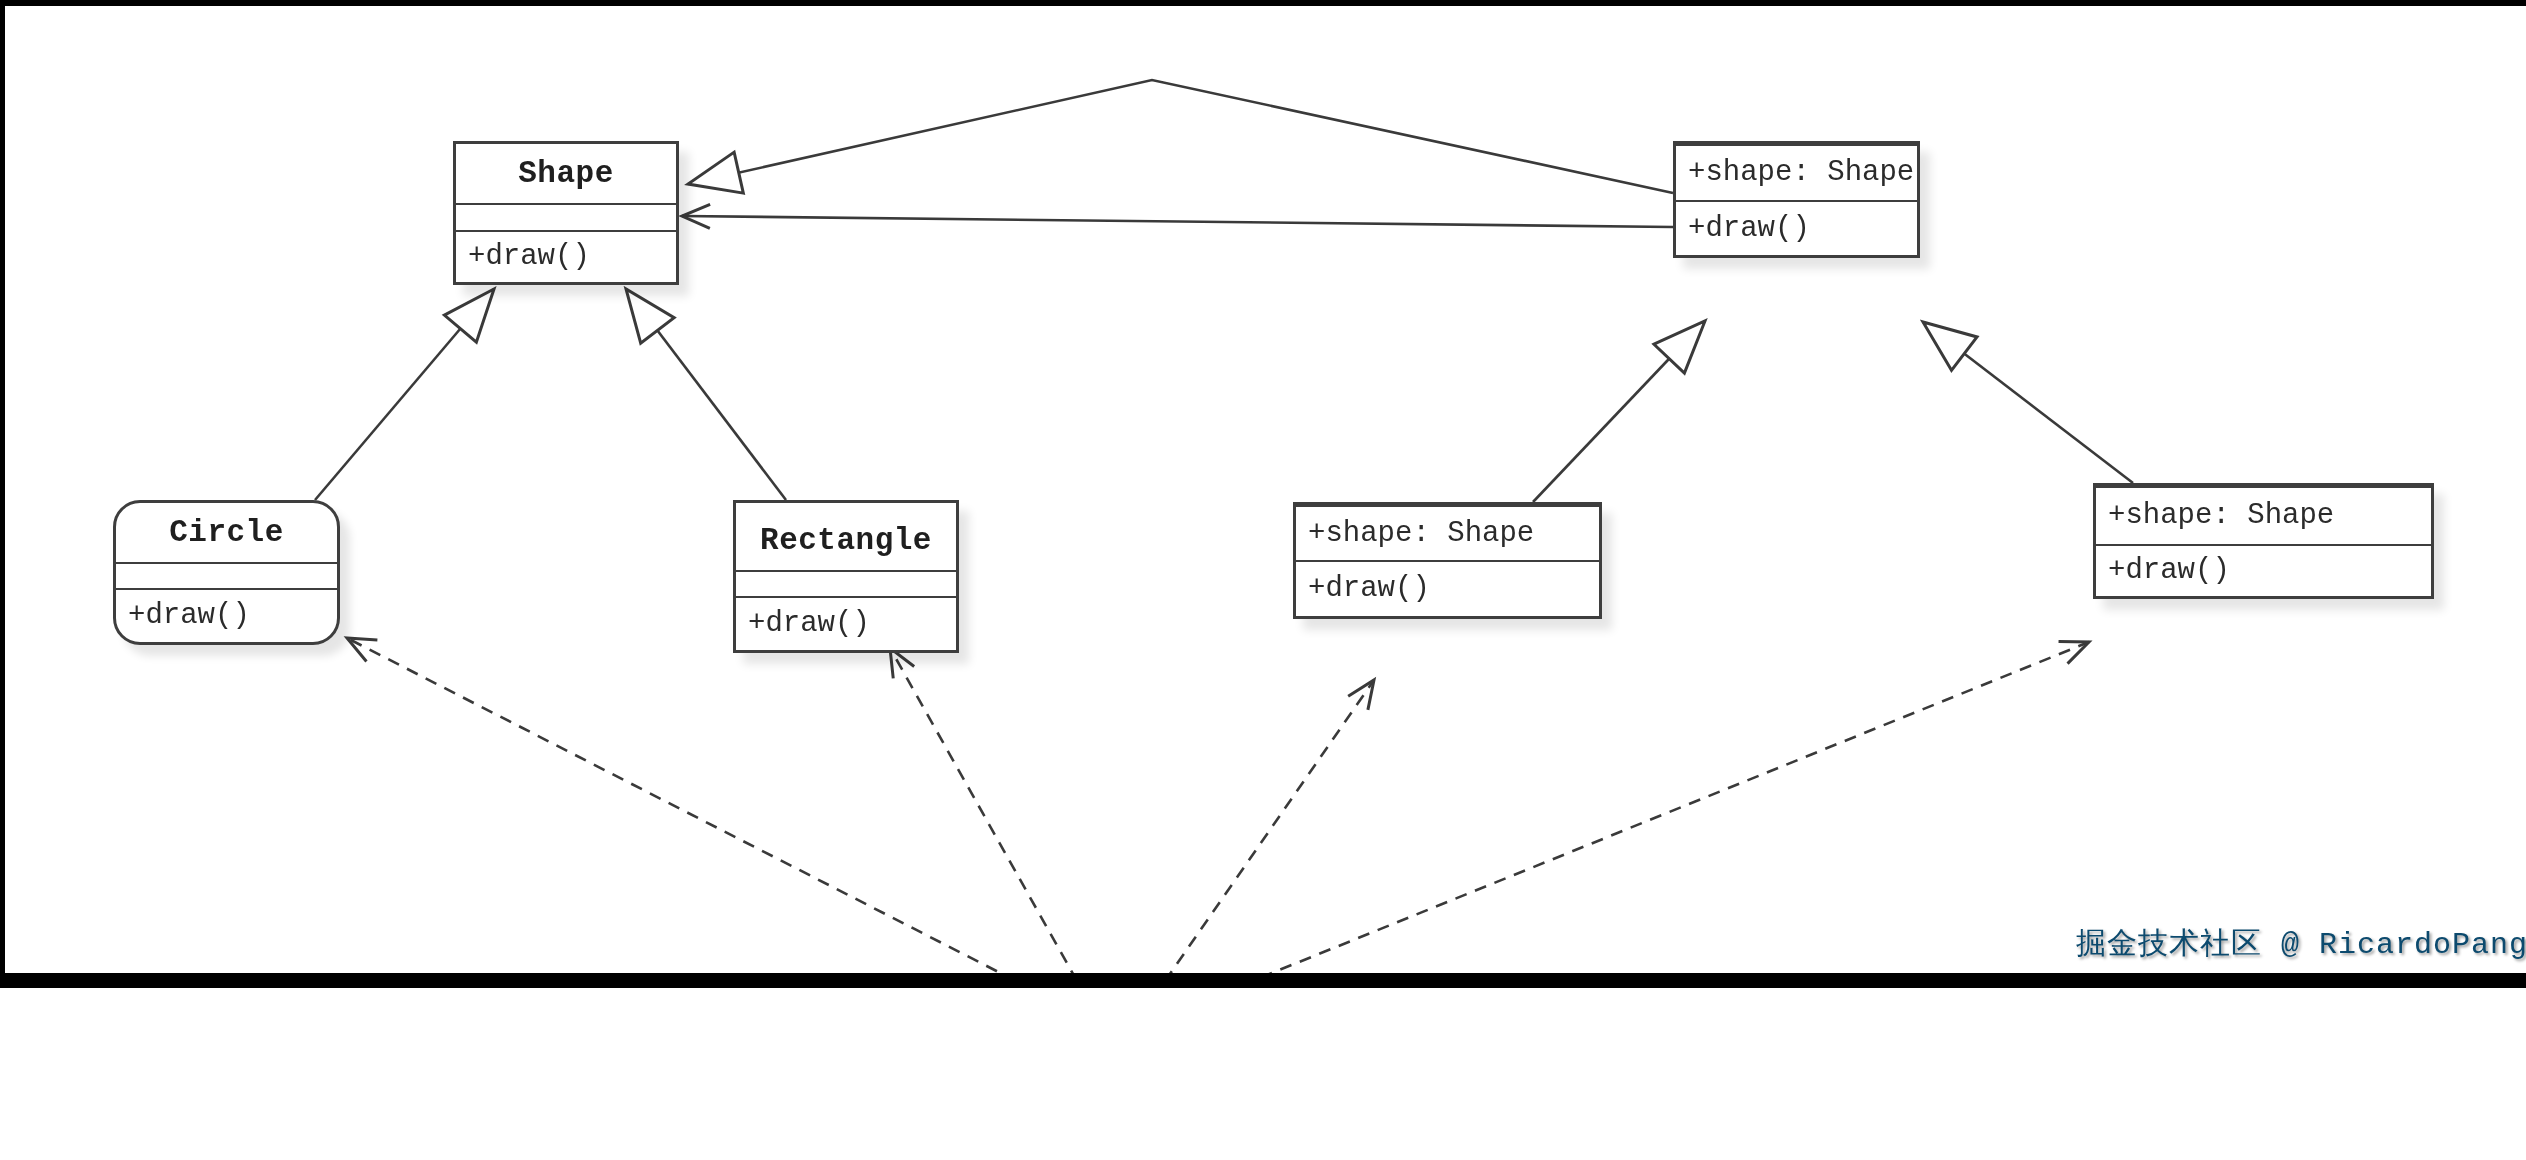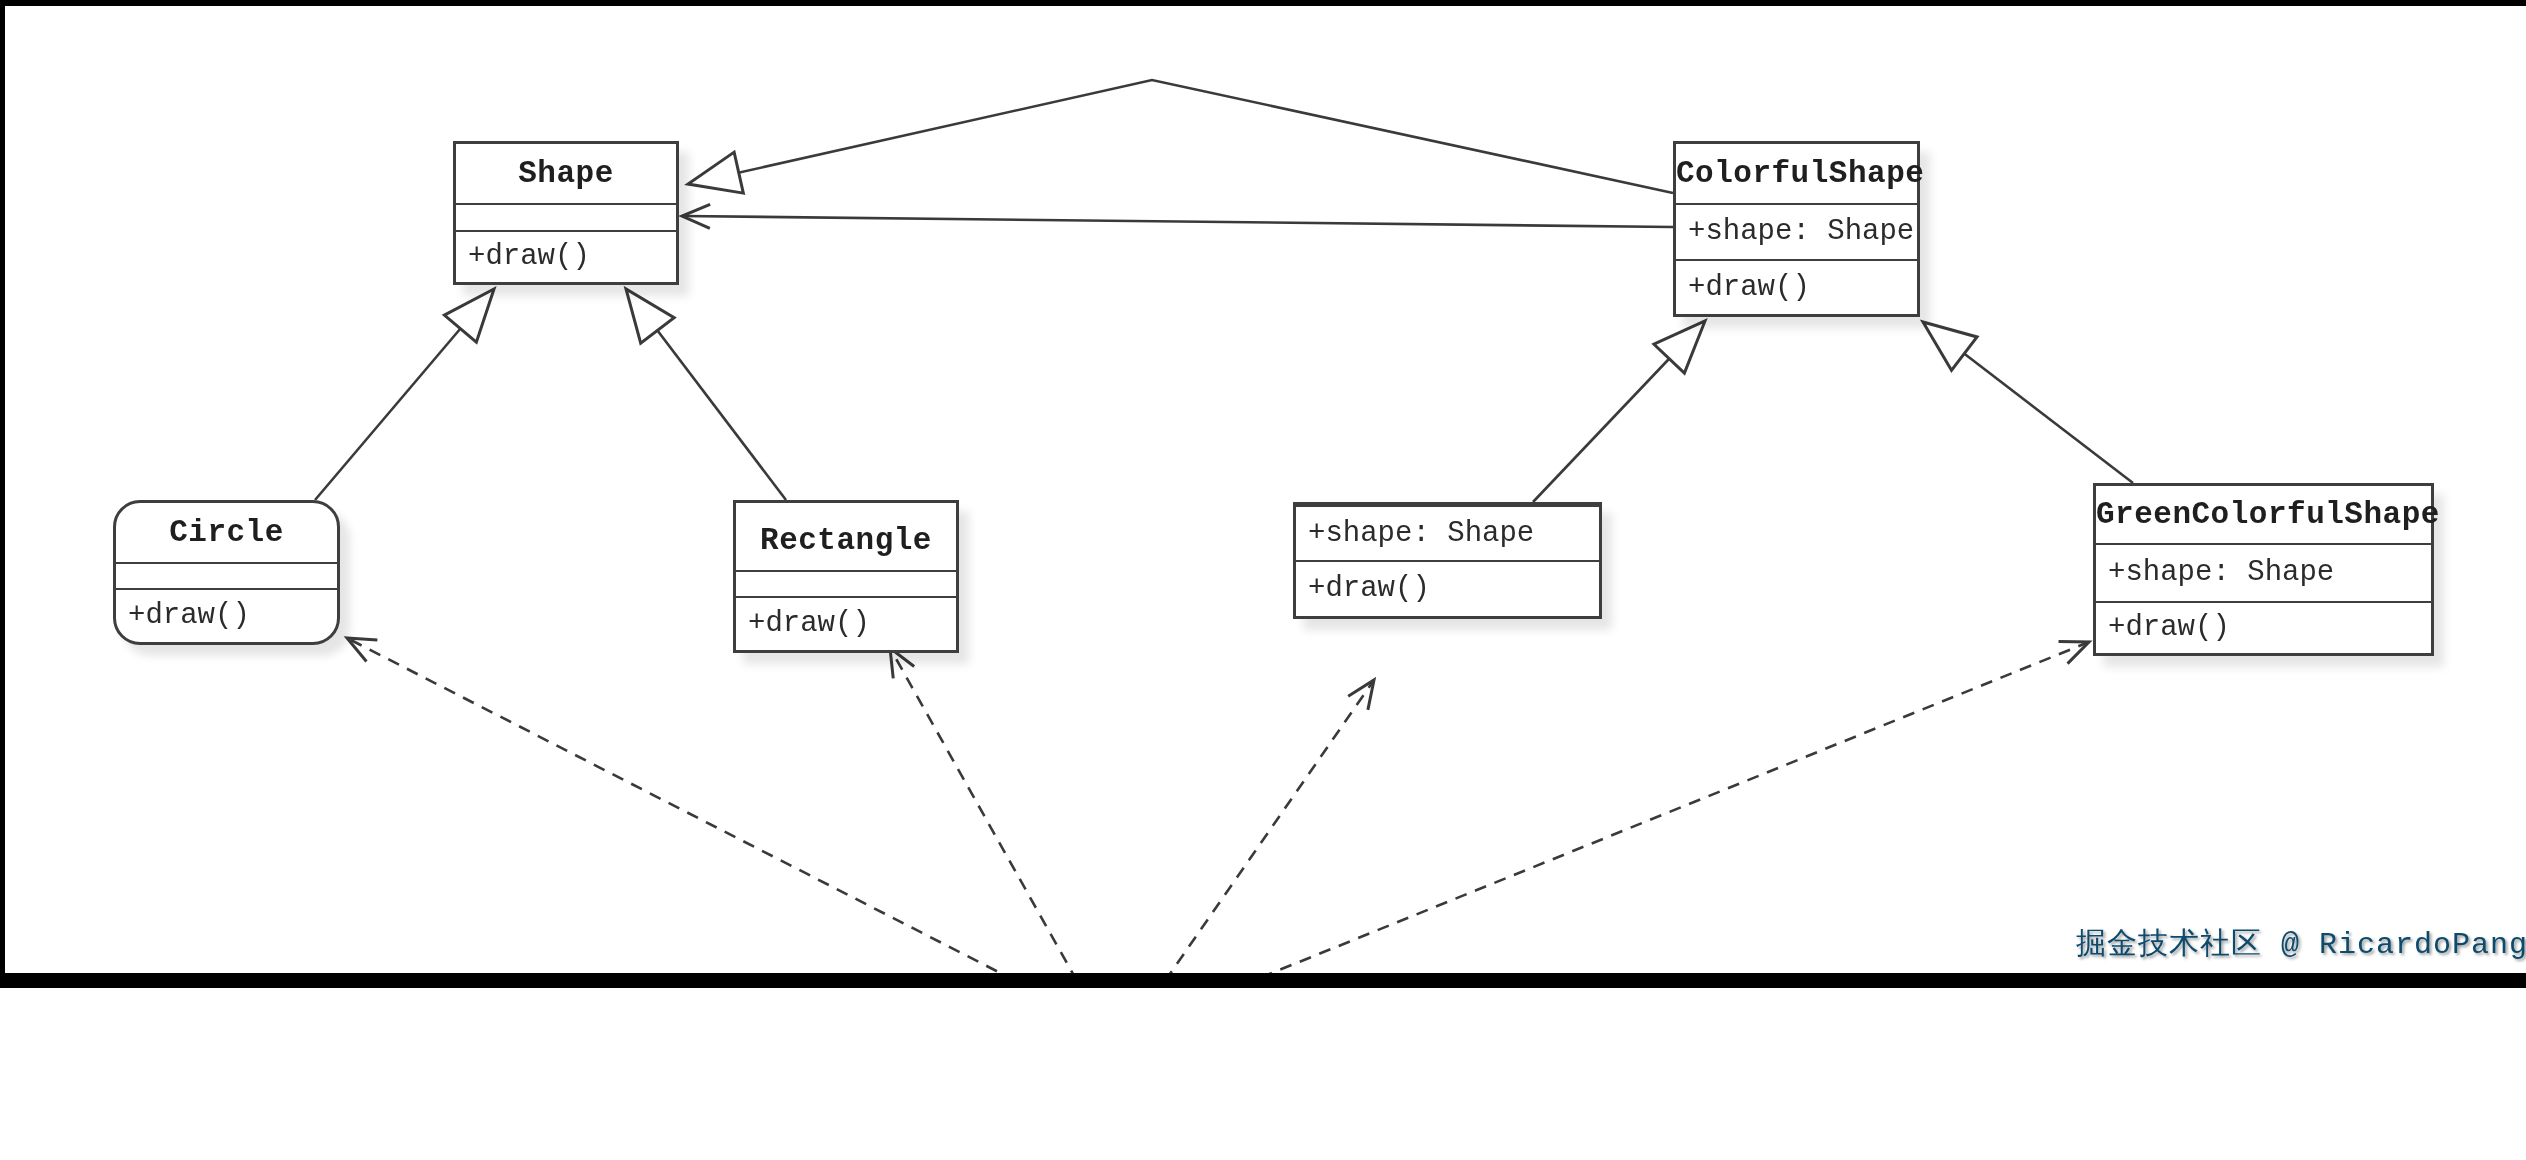--- a/index.html
+++ b/index.html
@@ -123,21 +123,20 @@
     </g>
   </svg>
 
   <div id="cls-shape" class="uml-class">
     <div class="uml-title">Shape</div>
     <div class="uml-section sec-attr"></div>
     <div class="uml-section sec-meth">+draw()</div>
   </div>
 
   <div id="cls-colorful" class="uml-class">
-    <div class="uml-title">ColorfulShape</div>
     <div class="uml-section sec-attr">+shape: Shape</div>
     <div class="uml-section sec-meth">+draw()</div>
   </div>
 
   <div id="cls-circle" class="uml-class">
     <div class="uml-title">Circle</div>
     <div class="uml-section sec-attr"></div>
     <div class="uml-section sec-meth">+draw()</div>
   </div>
 
@@ -146,21 +145,20 @@
     <div class="uml-section sec-attr"></div>
     <div class="uml-section sec-meth">+draw()</div>
   </div>
 
   <div id="cls-red" class="uml-class">
     <div class="uml-section sec-attr">+shape: Shape</div>
     <div class="uml-section sec-meth">+draw()</div>
   </div>
 
   <div id="cls-green" class="uml-class">
-    <div class="uml-title">GreenColorfulShape</div>
     <div class="uml-section sec-attr">+shape: Shape</div>
     <div class="uml-section sec-meth">+draw()</div>
   </div>
 
   <div id="cls-client" class="uml-class">
     <div class="uml-title">client</div>
     <div class="uml-section sec-attr"></div>
     <div class="uml-section sec-meth"></div>
   </div>
 

